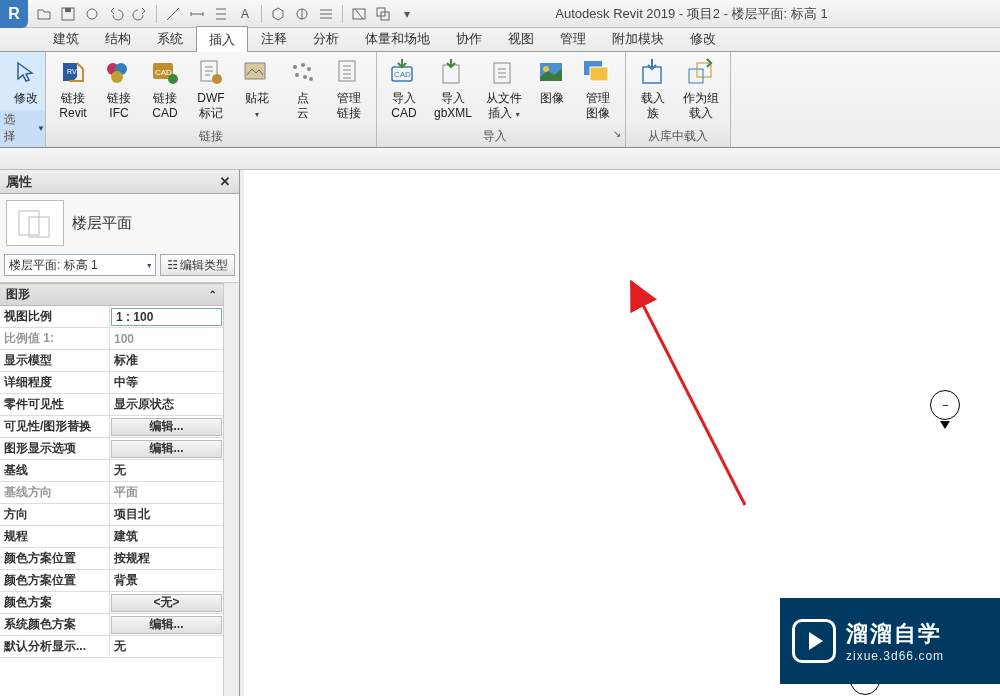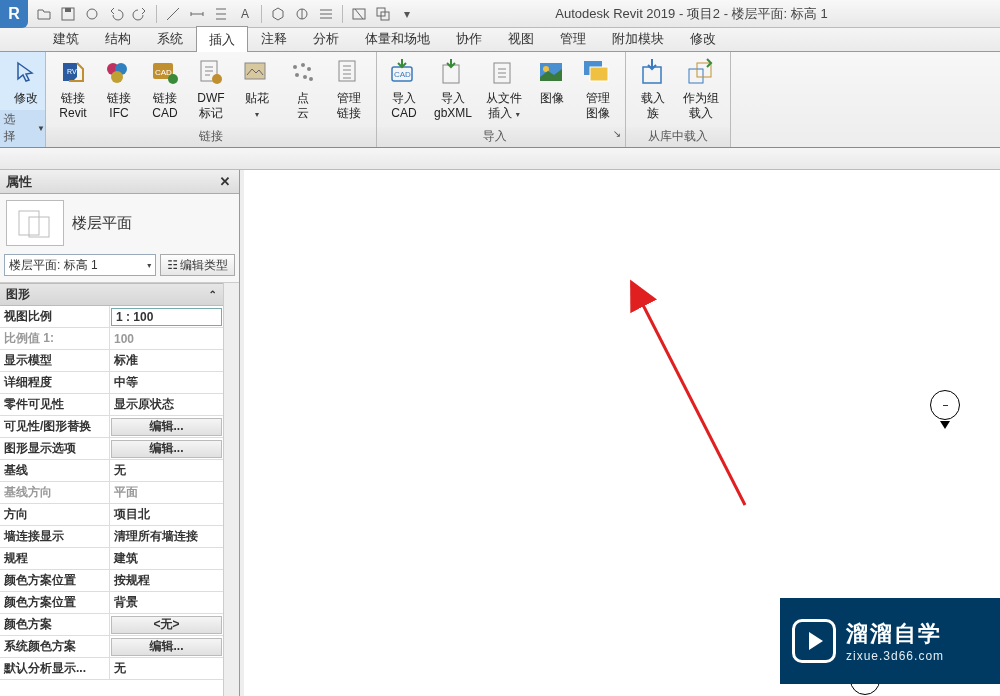--- a/index.html
+++ b/index.html
@@ -425,24 +425,20 @@
             </div>
             <div class="prop-row disabled">
               <div class="prop-label">基线方向</div>
               <div class="prop-value">平面</div>
             </div>
             <div class="prop-row">
               <div class="prop-label">方向</div>
               <div class="prop-value">项目北</div>
             </div>
             <div class="prop-row">
-              <div class="prop-label">墙连接显示</div>
-              <div class="prop-value">清理所有墙连接</div>
-            </div>
-            <div class="prop-row">
               <div class="prop-label">规程</div>
               <div class="prop-value">建筑</div>
             </div>
             <div class="prop-row">
               <div class="prop-label">颜色方案位置</div>
               <div class="prop-value">按规程</div>
             </div>
             <div class="prop-row">
               <div class="prop-label">颜色方案位置</div>
               <div class="prop-value">背景</div>

